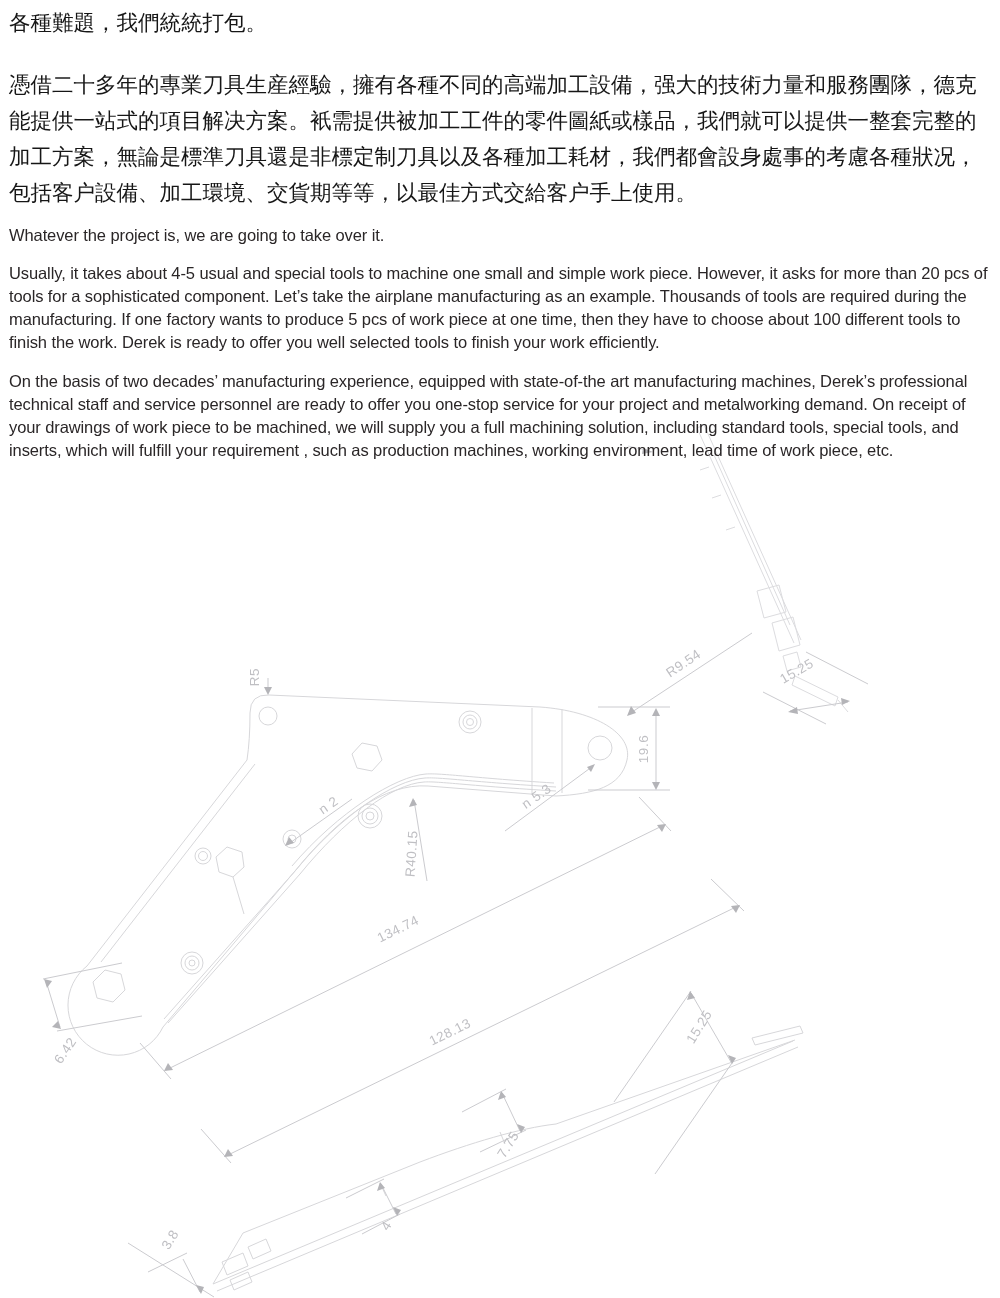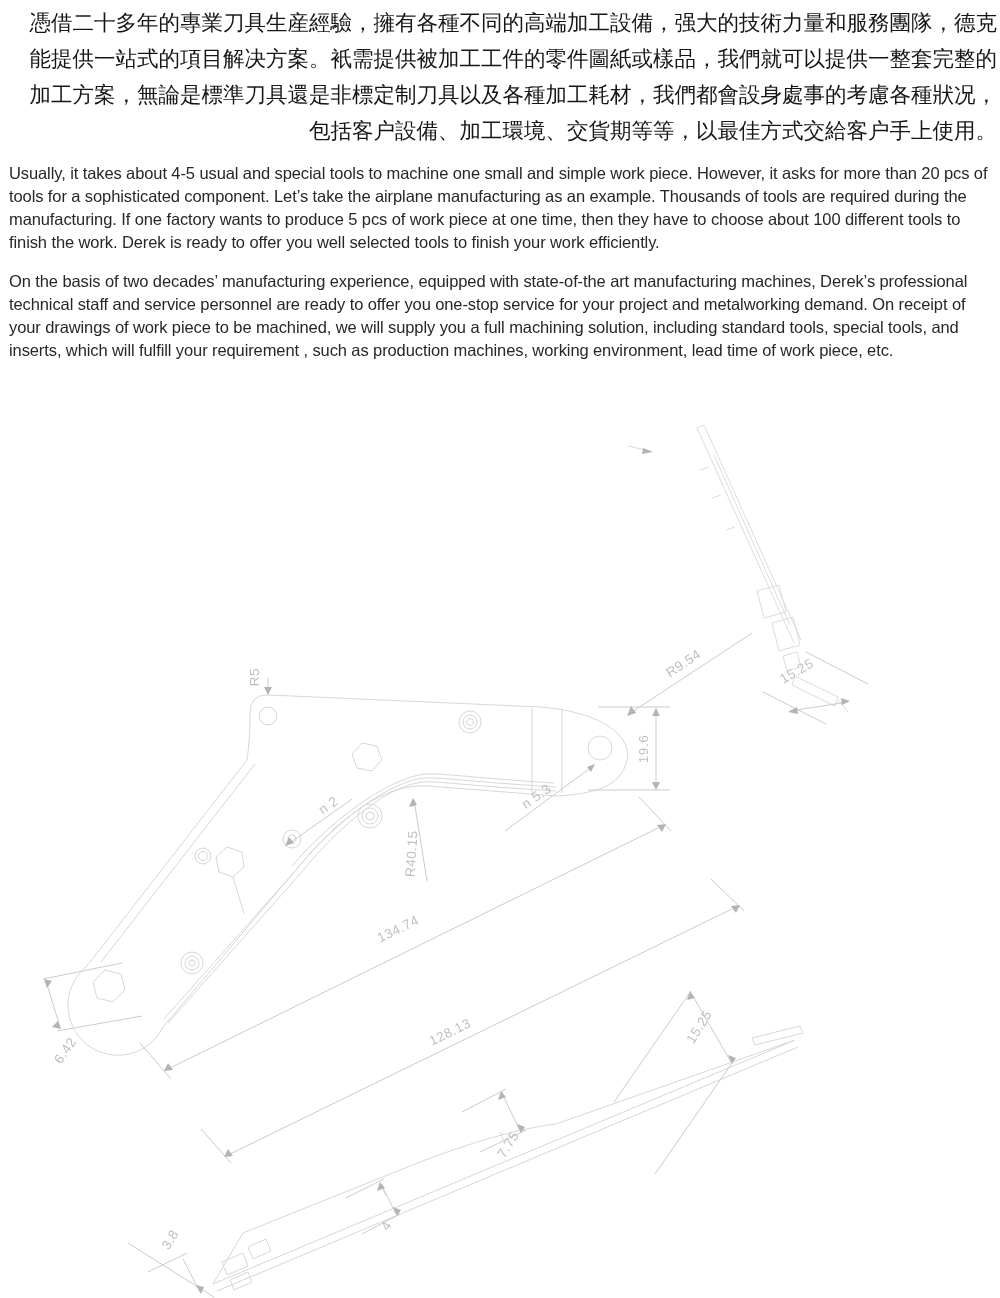--- a/index.html
+++ b/index.html
@@ -9,21 +9,21 @@
     font-family:"Liberation Sans",sans-serif;
   }
   .drawing{position:absolute;top:0;left:0;z-index:0;}
   .text-layer{position:absolute;top:5px;left:9px;width:988px;z-index:1;}
   .zh{
     font-family:"DejaVu Sans",sans-serif;
     font-size:21.5px;line-height:36px;color:#161616;
     margin:0 0 9px 0;
   }
   .zh-heading{margin-bottom:26px;}
-  .zh-last{margin-bottom:13px;text-align:right;}
+  .zh-last{margin-bottom:13px;}
   .en{
     font-family:"Liberation Sans",sans-serif;
     font-size:16.5px;line-height:23px;color:#2a2627;
     letter-spacing:-0.1px;margin:0 0 16px 0;
   }
   .en-tagline{margin-bottom:15px;}
   .dimlabel{
     font-family:"Liberation Sans",sans-serif;
     font-size:13.5px;fill:#bfbfc3;letter-spacing:0.5px;
   }
@@ -164,16 +164,18 @@
     <text class="dimlabel" text-anchor="middle" transform="translate(452,1036) rotate(-26)">128.13</text>
     <text class="dimlabel" text-anchor="middle" transform="translate(703,1029) rotate(-58)">15.25</text>
     <text class="dimlabel" text-anchor="middle" transform="translate(512,1147) rotate(-58)">7.75</text>
     <text class="dimlabel" text-anchor="middle" transform="translate(390,1228) rotate(-58)">4</text>
     <text class="dimlabel" text-anchor="middle" transform="translate(174,1242) rotate(-58)">3.8</text>
     <text class="dimlabel" text-anchor="middle" transform="translate(799,675) rotate(-30)">15.25</text>
   </g>
 </svg>
 
 <div class="text-layer">
+  <p class="zh zh-heading">各種難題，我們統統打包。</p>
   <p class="zh zh-last">憑借二十多年的專業刀具生産經驗，擁有各種不同的高端加工設備，强大的技術力量和服務團隊，德克能提供一站式的項目解决方案。衹需提供被加工工件的零件圖紙或樣品，我們就可以提供一整套完整的加工方案，無論是標準刀具還是非標定制刀具以及各種加工耗材，我們都會設身處事的考慮各種狀况，包括客户設備、加工環境、交貨期等等，以最佳方式交給客户手上使用。</p>
+  <p class="en en-tagline">Whatever the project is, we are going to take over it.</p>
   <p class="en">Usually, it takes about 4-5 usual and special tools to machine one small and simple work piece. However, it asks for more than 20 pcs of tools for a sophisticated component. Let’s take the airplane manufacturing as an example. Thousands of tools are required during the manufacturing. If one factory wants to produce 5 pcs of work piece at one time, then they have to choose about 100 different tools to finish the work. Derek is ready to offer you well selected tools to finish your work efficiently.</p>
   <p class="en">On the basis of two decades’ manufacturing experience, equipped with state-of-the art manufacturing machines, Derek’s professional technical staff and service personnel are ready to offer you one-stop service for your project and metalworking demand. On receipt of your drawings of work piece to be machined, we will supply you a full machining solution, including standard tools, special tools, and inserts, which will fulfill your requirement , such as production machines, working environment, lead time of work piece, etc.</p>
 </div>
 
 </body></html>

